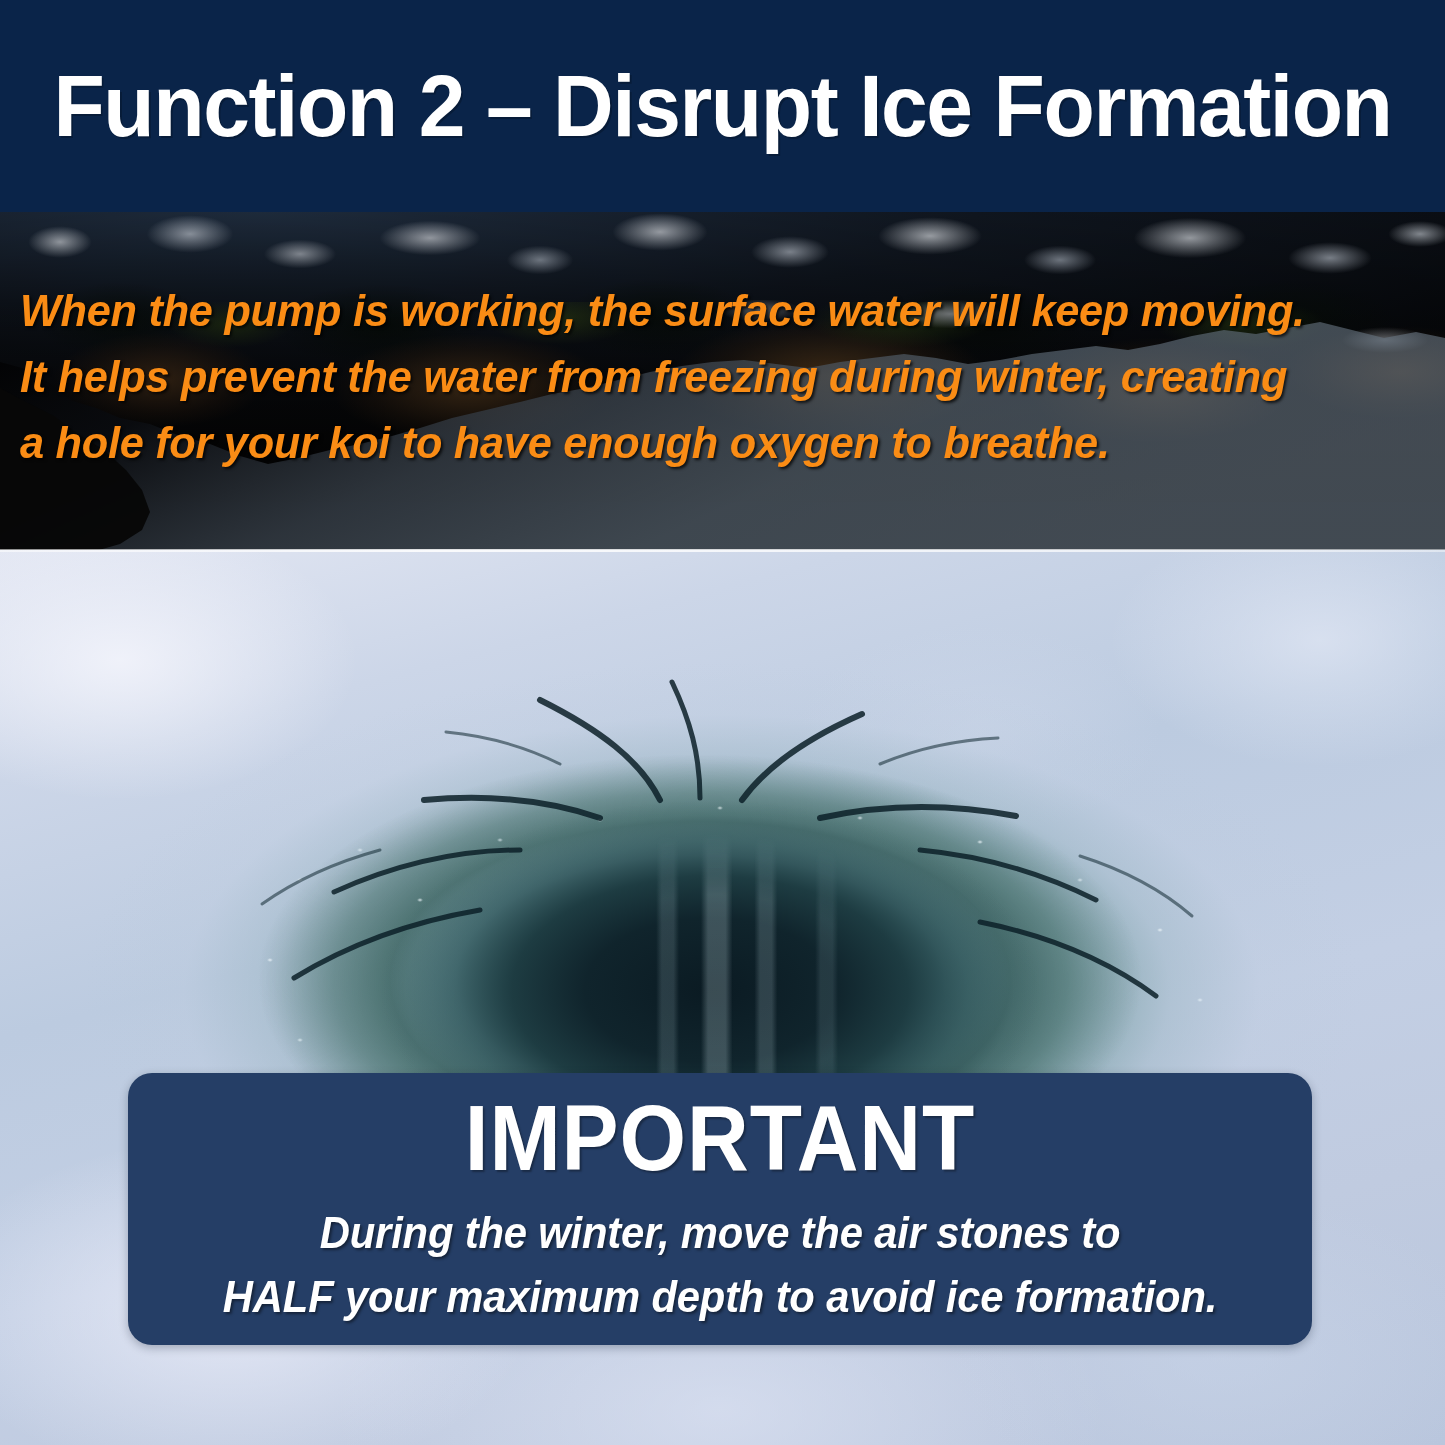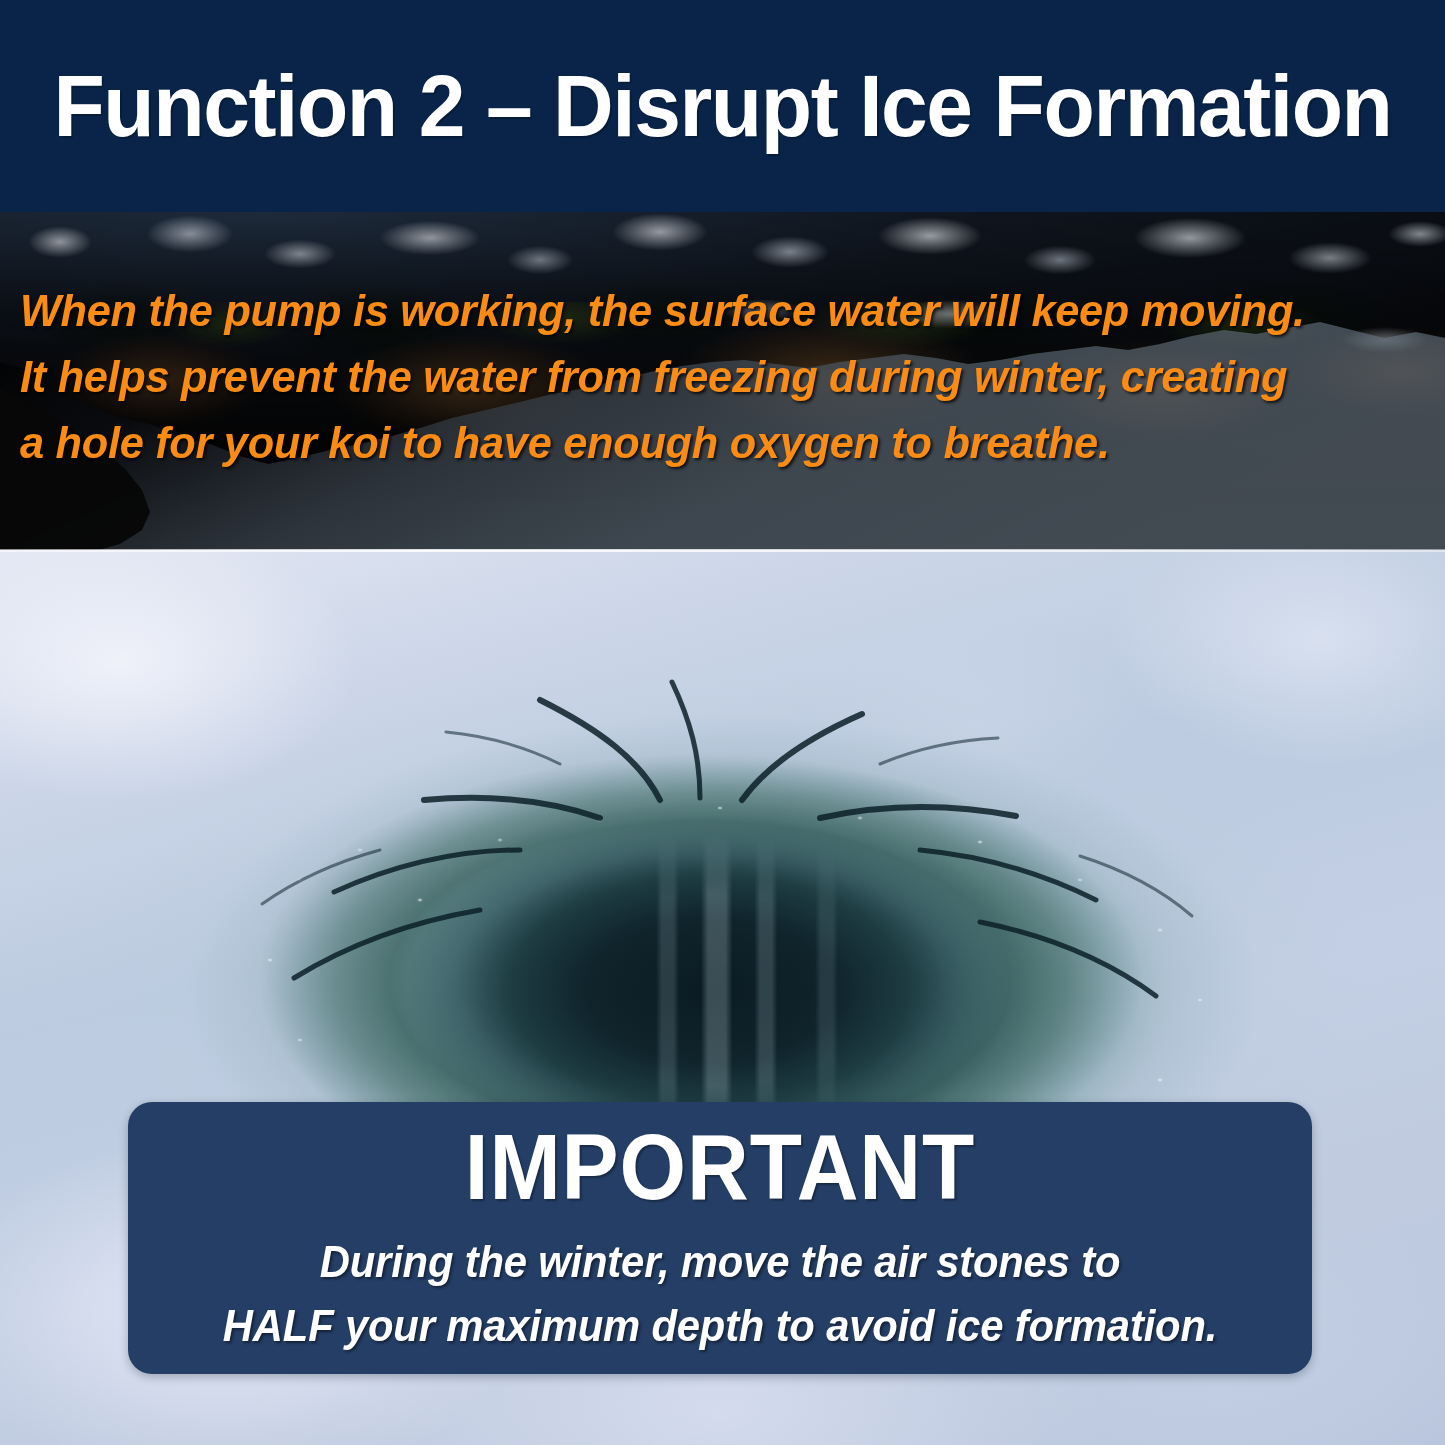--- a/index.html
+++ b/index.html
@@ -248,21 +248,21 @@
     -webkit-mask-image: radial-gradient(300px 170px at 710px 440px, #000 0%, #000 56%, transparent 92%);
             mask-image: radial-gradient(300px 170px at 710px 440px, #000 0%, #000 56%, transparent 92%);
   }
   
   .ice-cracks svg { display:block; width:100%; height:100%; }
 
   
   .important-card {
     position: absolute;
     left: 128px;
-    top: 1102px;
+    top: 1073px;
     width: 1184px;
     height: 272px;
     background: #253e66;
     border-radius: 24px;
     box-shadow: 0 3px 10px rgba(10,20,40,.28);
     overflow: hidden;
   }
   .important-heading {
     position: absolute;
     left: 0; top: 16px;

